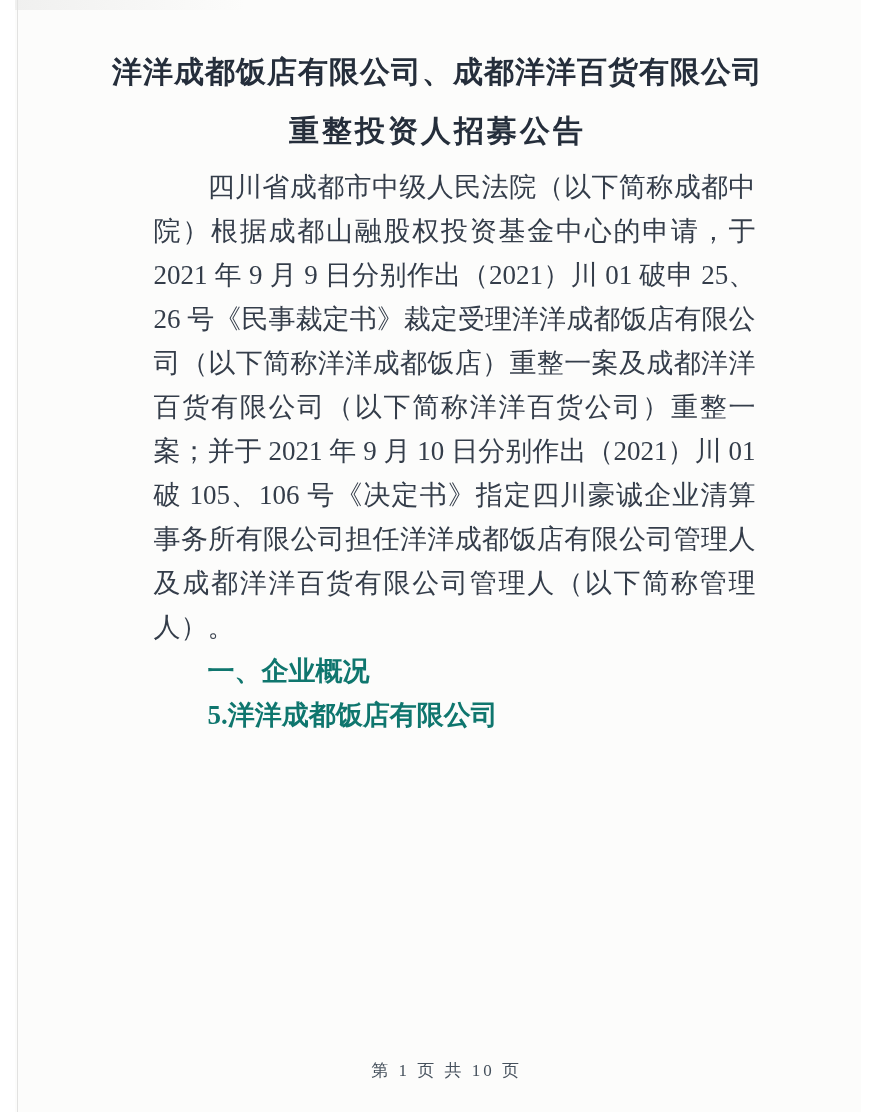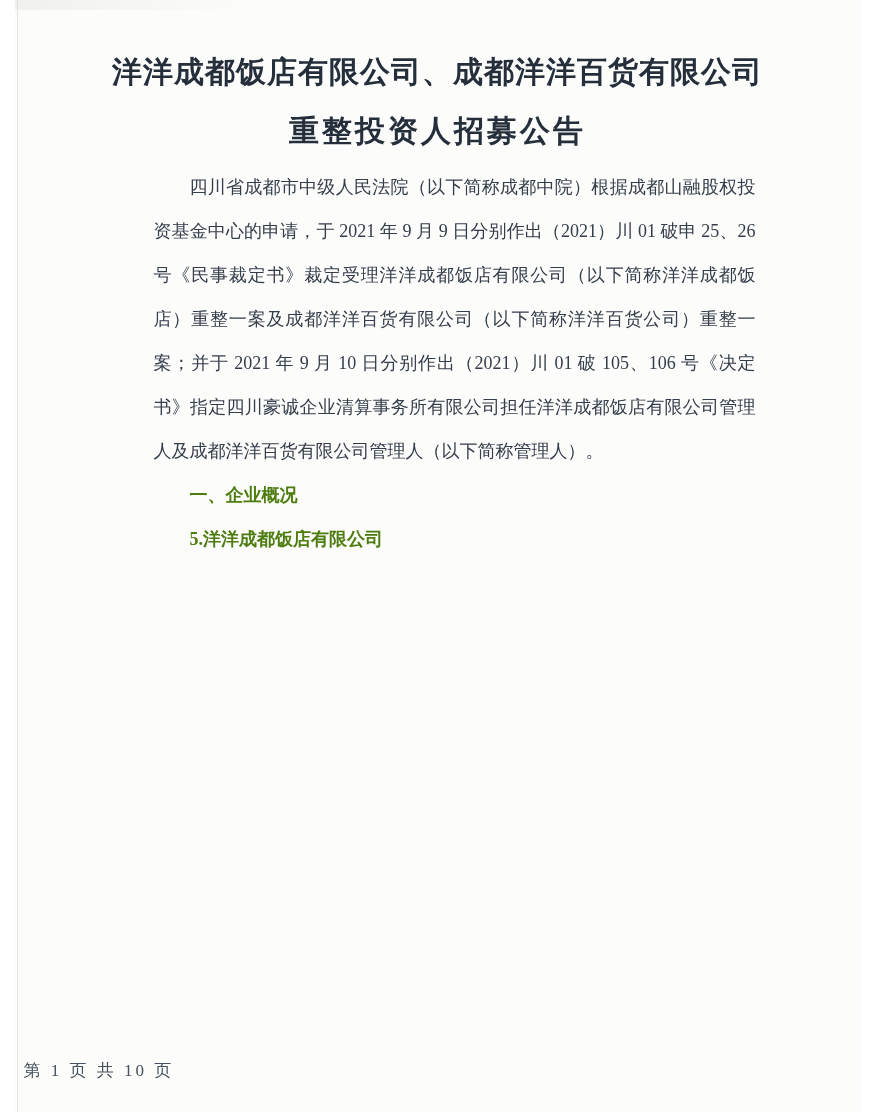--- a/index.html
+++ b/index.html
@@ -48,43 +48,43 @@
     white-space: nowrap;
   }
   .doc-title .title-line.second {
     letter-spacing: 3px;
   }
   .doc-body {
     position: absolute;
     top: 165px;
     left: 139px;
     width: 602px;
-    font-size: 18px;
+    font-size: 27px;
     line-height: 44px;
     text-align: justify;
     text-justify: inter-ideograph;
     color: #343d4a;
   }
   .doc-body .para {
     margin: 0;
     text-indent: 2em;
   }
   .doc-body .heading {
     margin: 0;
     text-indent: 2em;
     font-weight: bold;
-    color: #4d7c0f;
+    color: #0f766e;
     text-align: left;
   }
   .doc-footer {
     position: absolute;
     bottom: 30px;
     left: 0;
     width: 100%;
-    text-align: left;
+    text-align: center;
     font-size: 17px;
     letter-spacing: 3px;
     color: #46515d;
     padding-left: 9px;
   }
 </style>
 </head>
 <body>
 
 <div class="page">

